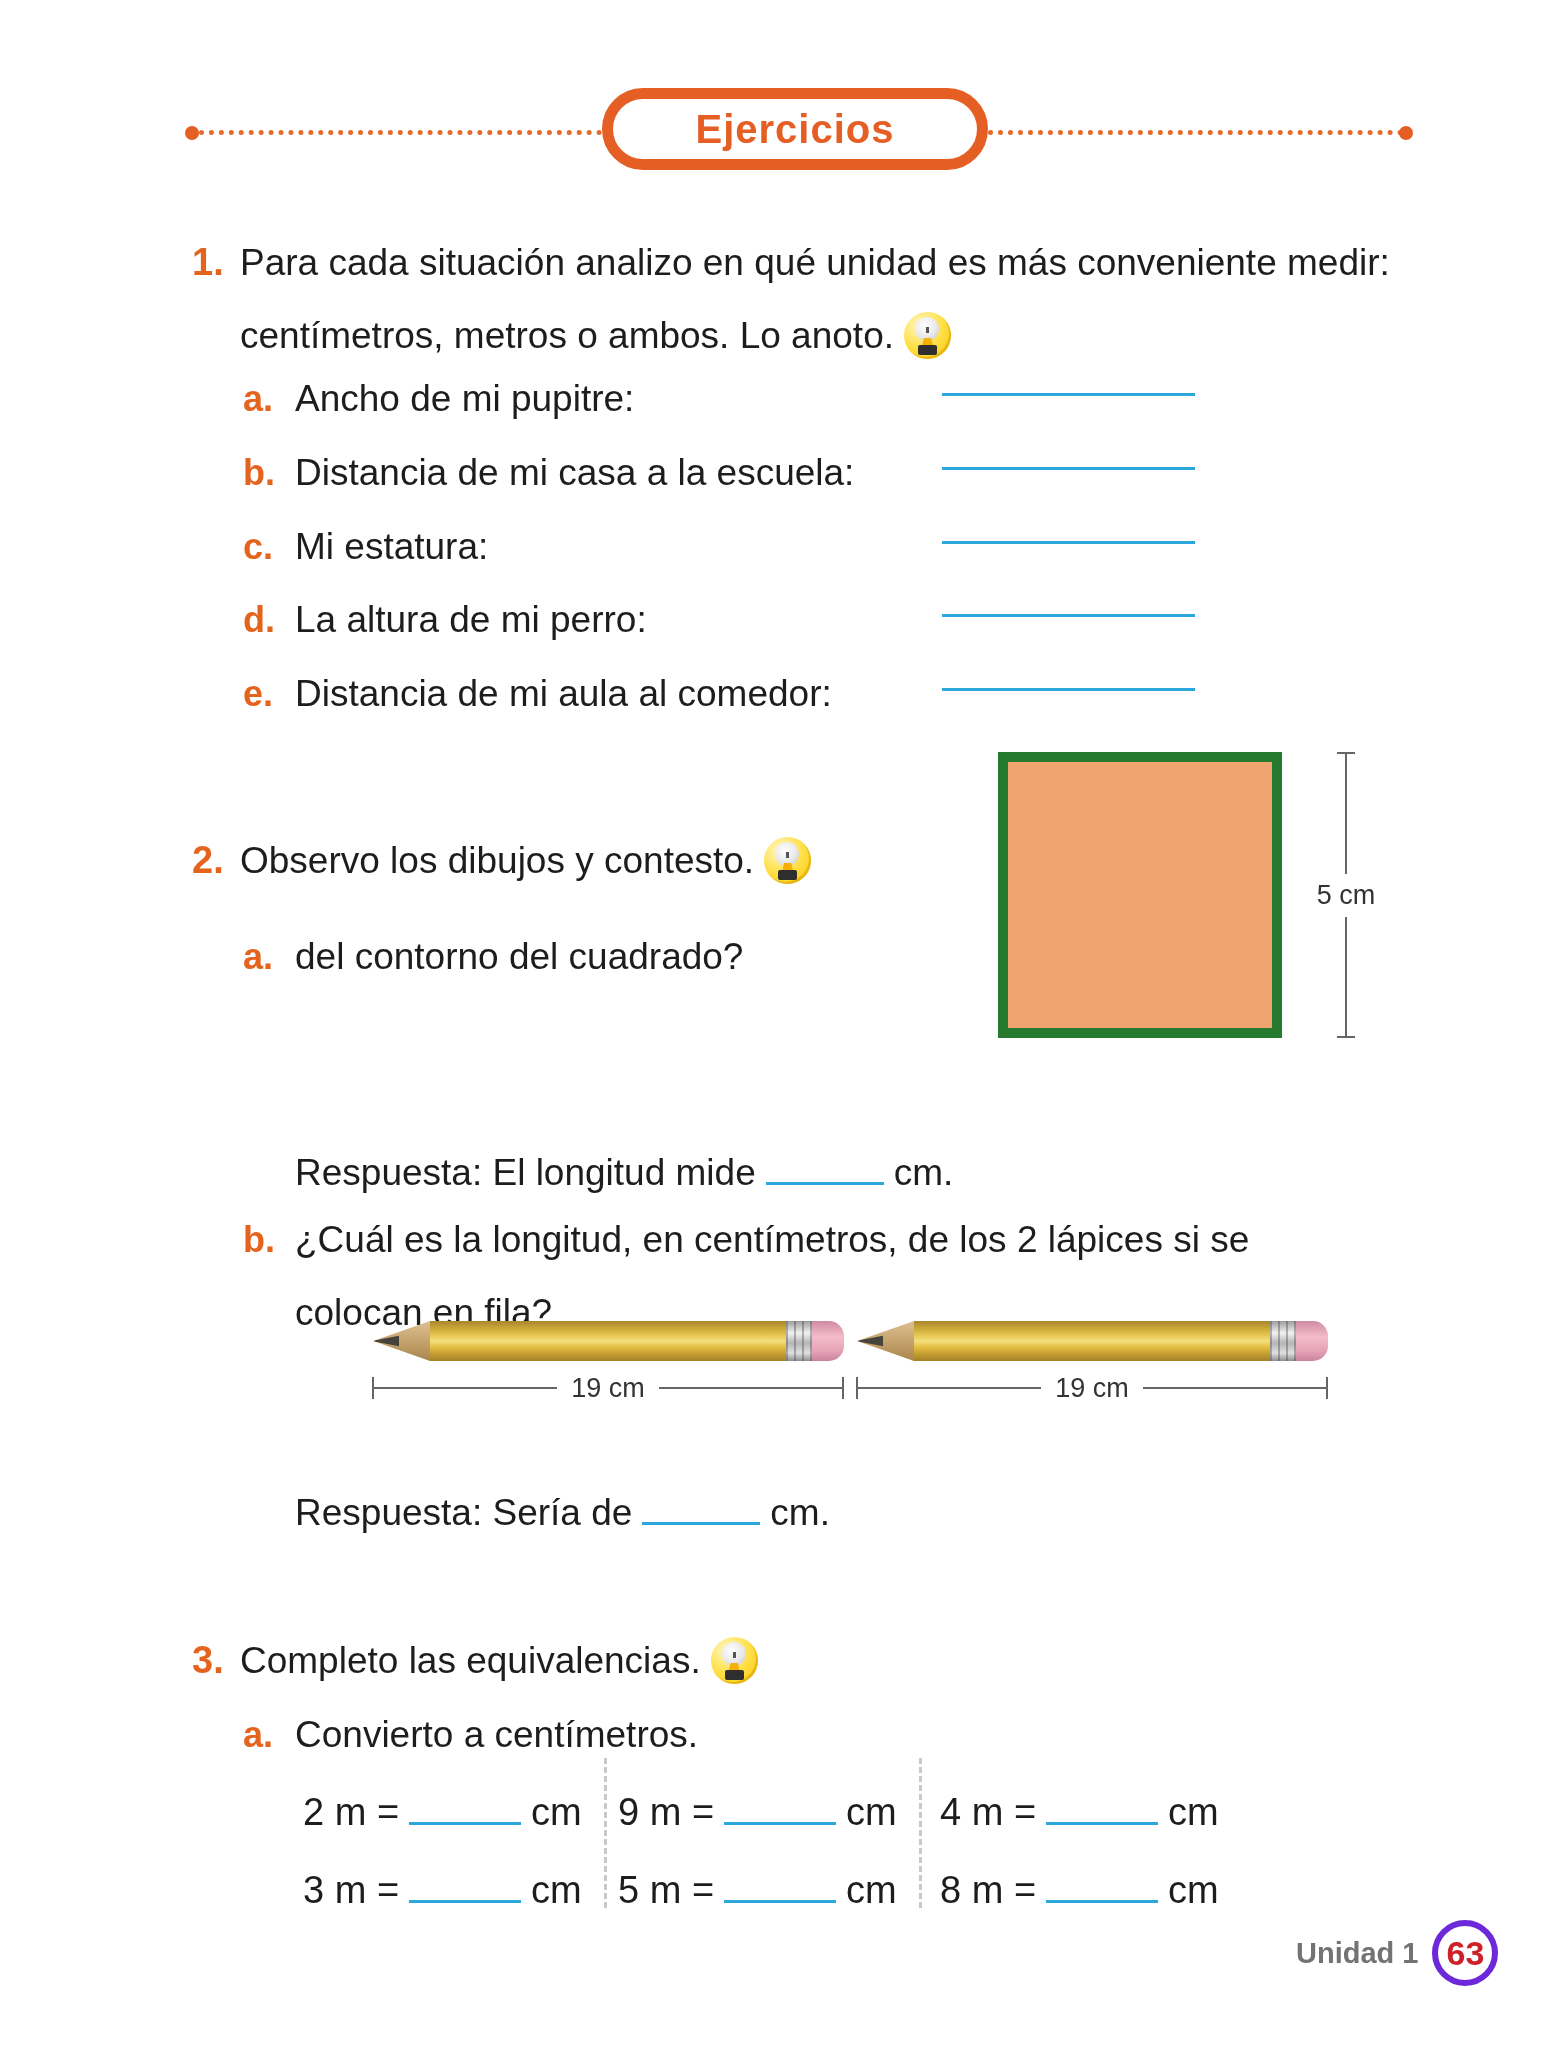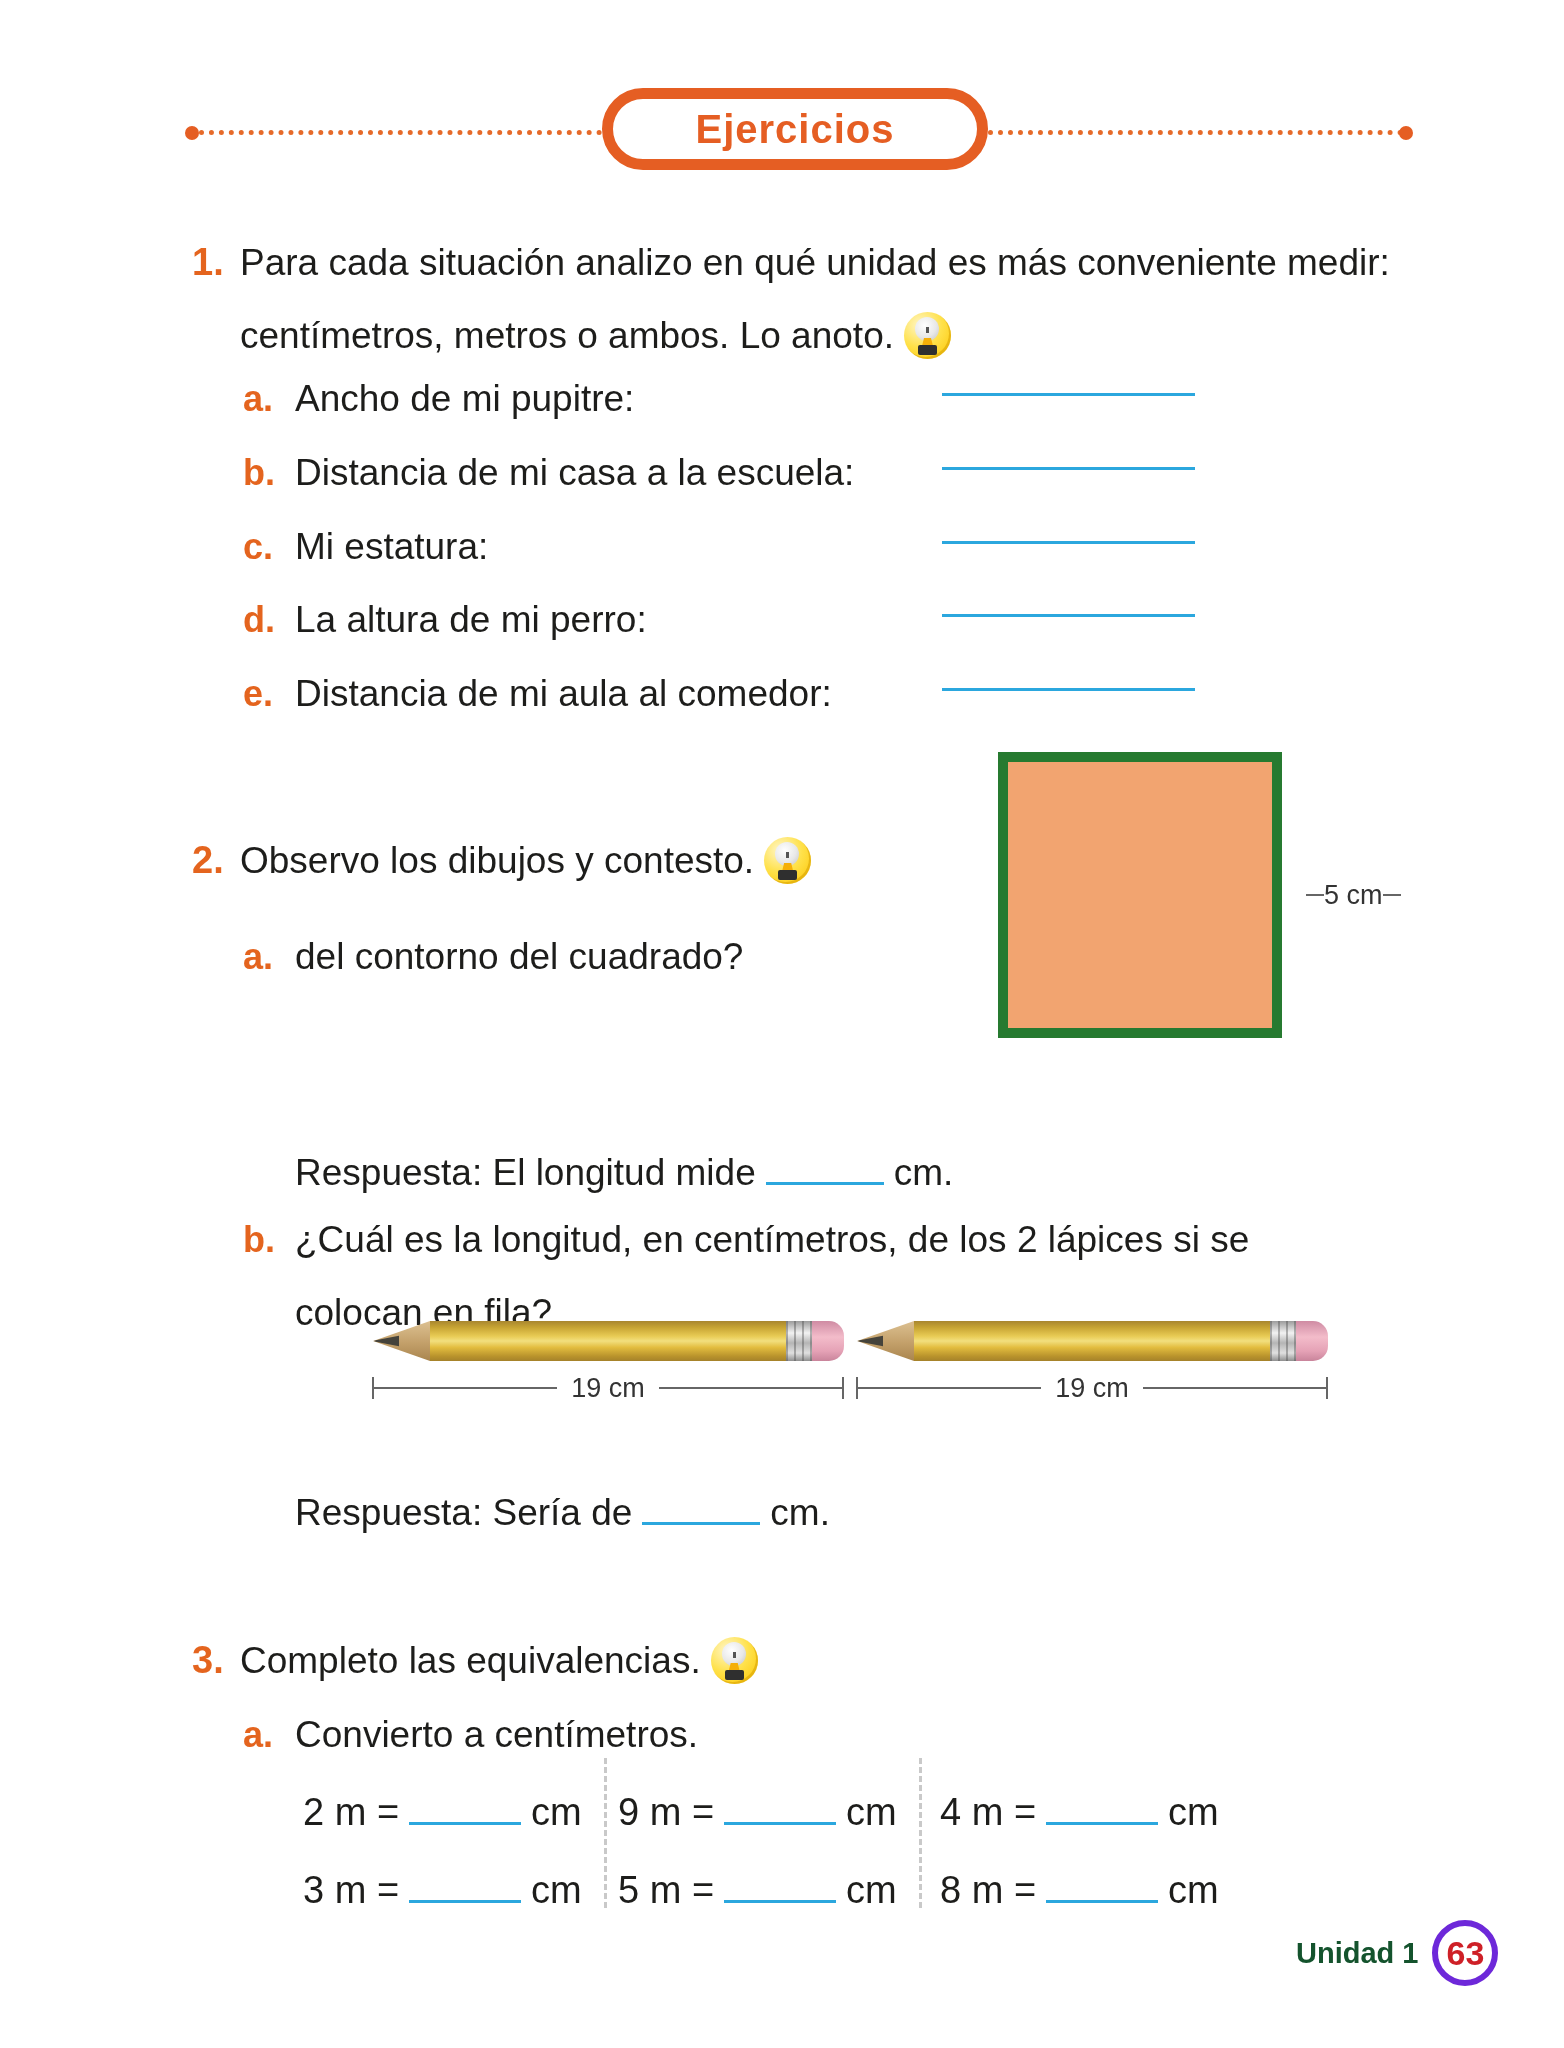--- a/index.html
+++ b/index.html
@@ -32,21 +32,21 @@
         clip-path:polygon(18% 0,82% 0,100% 100%,0 100%);}
   .bulb .base{position:absolute;left:14px;top:33px;width:19px;height:10px;background:#2f2f2f;border-radius:2px;}
 
   
   .ans-line{position:absolute;width:253px;height:0;border-top:3px solid #2BA7DE;}
   .blank{display:inline-block;border-bottom:3px solid #2BA7DE;height:5px;margin:0 10px;}
 
   
   .square{position:absolute;left:998px;top:752px;width:284px;height:286px;box-sizing:border-box;
         background:#F2A470;border:10px solid #267A30;}
-  .vmeasure{position:absolute;left:1306px;top:752px;width:80px;height:286px;display:flex;flex-direction:row;
+  .vmeasure{position:absolute;left:1306px;top:752px;width:80px;height:286px;display:flex;flex-direction:column;
         align-items:center;}
   .vmeasure .vcap{width:18px;height:2px;background:#666;flex:none;}
   .vmeasure .vseg{width:2px;flex:1;background:#666;}
   .vmeasure .vlbl{font-size:27px;color:#333;padding:6px 0;white-space:nowrap;}
 
   
   .pencil{position:absolute;display:flex;height:40px;width:472px;}
   .p-wood{position:relative;width:58px;height:40px;flex:none;
         background:linear-gradient(180deg,#dcc091 0%,#c6a univers 0,#c3a06a 55%,#a9854e 100%);
         background:linear-gradient(180deg,#dcc091 0%,#c3a06a 55%,#a9854e 100%);
@@ -68,21 +68,21 @@
   .hmeasure .seg{flex:1;height:2px;background:#666;}
   .hmeasure .lbl{padding:0 14px;font-size:27px;white-space:nowrap;}
 
   
   .eqcell{position:absolute;display:flex;align-items:baseline;font-size:38px;line-height:73px;white-space:nowrap;}
   .eqcell .blank{width:112px;}
   .divider{position:absolute;width:0;height:150px;border-left:3px dashed #c9c9c9;}
 
   
   .footer{position:absolute;left:1296px;top:1920px;display:flex;align-items:center;gap:14px;}
-  .unit-label{font-size:29px;font-weight:bold;color:#14532d;white-space:nowrap;}
+  .unit-label{font-size:29px;font-weight:bold;color:#737373;white-space:nowrap;}
   .page-circle{width:66px;height:66px;box-sizing:border-box;border:6px solid #6d28d9;border-radius:50%;
         background:#fff;display:flex;align-items:center;justify-content:center;
         font-size:34px;font-weight:bold;color:#CE2027;}
 </style>
 </head>
 <body>
 
 <div class="page">
 
   <div class="enddot" style="left:185px;top:126px;"></div>

